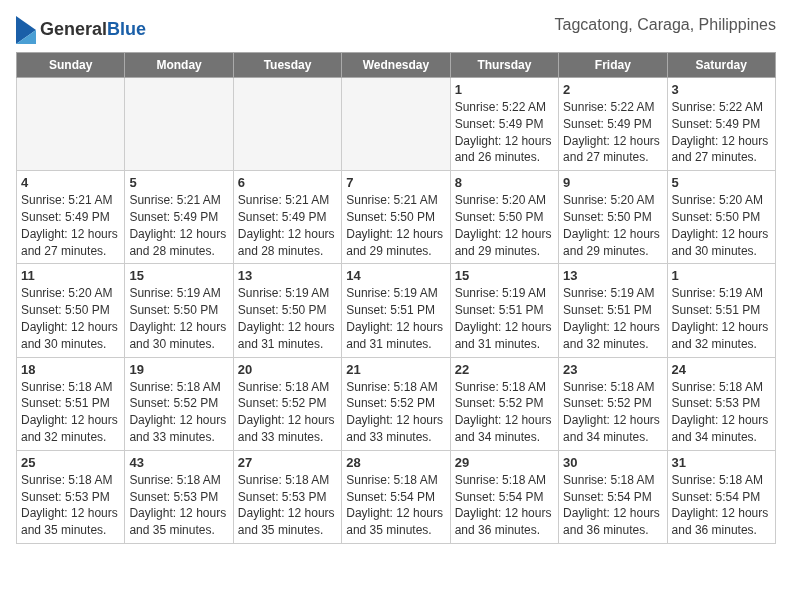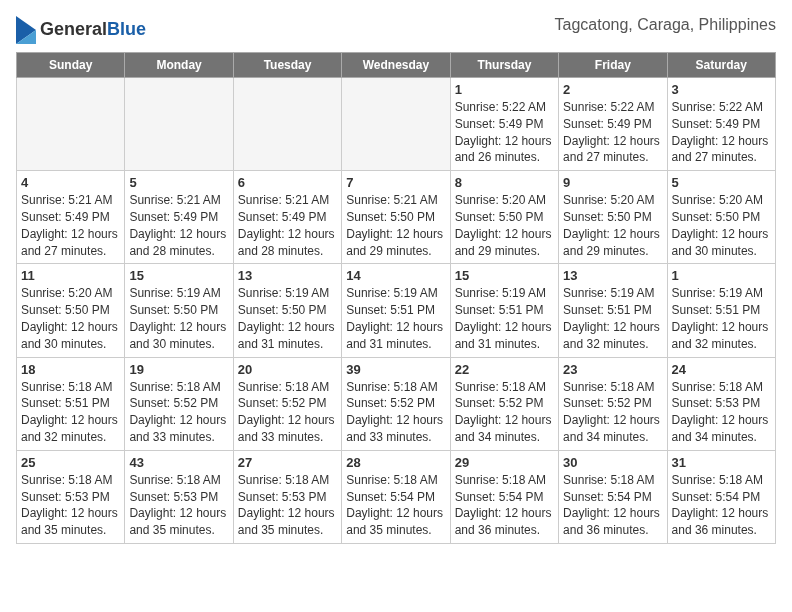--- a/index.html
+++ b/index.html
@@ -200,21 +200,21 @@
         </td>
         <td>
           <span class="day-number">19</span>
           <div class="day-info">Sunrise: 5:18 AM<br>Sunset: 5:52 PM<br>Daylight: 12 hours<br>and 33 minutes.</div>
         </td>
         <td>
           <span class="day-number">20</span>
           <div class="day-info">Sunrise: 5:18 AM<br>Sunset: 5:52 PM<br>Daylight: 12 hours<br>and 33 minutes.</div>
         </td>
         <td>
-          <span class="day-number">39</span>
+          <span class="day-number">21</span>
           <div class="day-info">Sunrise: 5:18 AM<br>Sunset: 5:52 PM<br>Daylight: 12 hours<br>and 33 minutes.</div>
         </td>
         <td>
           <span class="day-number">22</span>
           <div class="day-info">Sunrise: 5:18 AM<br>Sunset: 5:52 PM<br>Daylight: 12 hours<br>and 34 minutes.</div>
         </td>
         <td>
           <span class="day-number">23</span>
           <div class="day-info">Sunrise: 5:18 AM<br>Sunset: 5:52 PM<br>Daylight: 12 hours<br>and 34 minutes.</div>
         </td>

